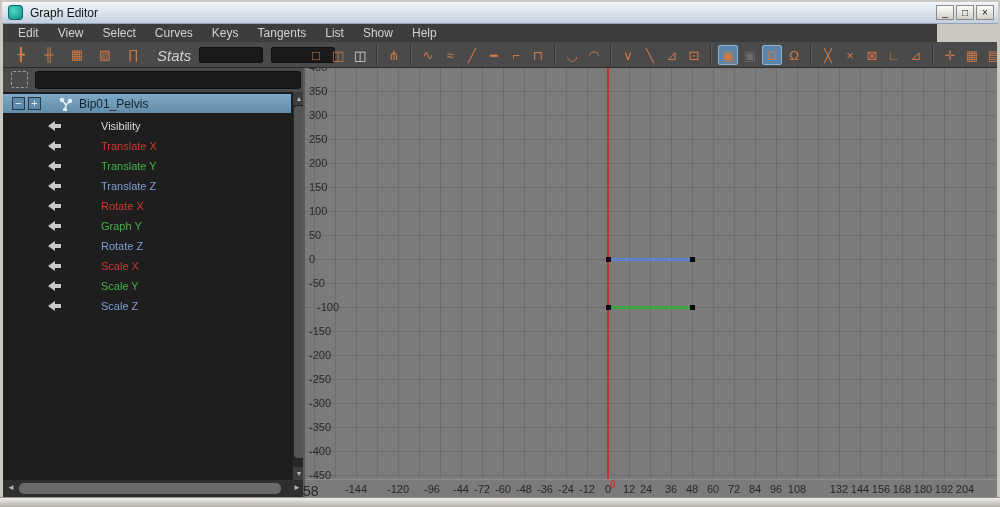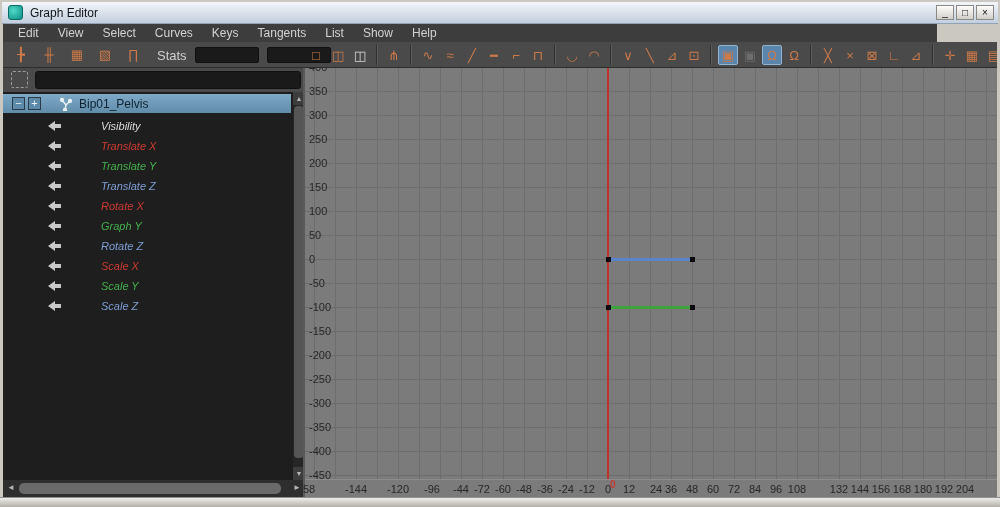--- a/index.html
+++ b/index.html
@@ -22,21 +22,21 @@
   .menubar { position:absolute; left:3px; top:24px; width:934px; height:18px; background:#3d3d3d;
     display:flex; align-items:center; padding-left:8px; }
   .menu-item { font-size:12px; color:#d2d2d2; padding:0 7px; margin-right:5px; }
 
   
   .toolbar { position:absolute; left:3px; top:42px; width:994px; height:26px; background:#4a4a4a;
     border-bottom:1px solid #2c2c2c; }
   .tb-left { position:absolute; left:0; top:0; height:26px; display:flex; align-items:center; }
   .tb-icon { width:20px; height:20px; margin-left:8px; font-size:13px; line-height:20px;
     text-align:center; color:#cd7a48; }
-  .stats-label { font-size:13px; color:#cfcfcf; margin-left:14px; }
+  .stats-label { font-size:15px; color:#cfcfcf; margin-left:14px;font-style:italic; }
   .stat-field { width:64px; height:16px; margin-left:8px; background:#1a1a1a;
     border:1px solid #101010; border-radius:2px; color:#d0d0d0; font-size:11px; padding:0 3px; }
   .tb-groups { position:absolute; left:302px; top:0; right:0; height:26px;
     display:flex; align-items:center; overflow:hidden; }
   .tb-group { display:flex; align-items:center; }
   .tb-sep { width:2px; height:20px; margin:0 5px; border-left:1px solid #303030; border-right:1px solid #5d5d5d; }
   .gicon { width:20px; height:20px; margin:0 1px; font-size:13px; line-height:19px; text-align:center;
     color:#cd7a48; border:1px solid transparent; border-radius:2px; }
   .gicon.light { color:#d6d6d6; }
   .gicon.dim { color:#6d6d6d; }
@@ -53,21 +53,21 @@
   .tree { position:absolute; left:3px; top:92px; width:302px; height:388px; background:#1e1e1e; overflow:hidden; }
   .sel-row { position:absolute; left:0; top:2px; width:288px; height:19px;
     background:linear-gradient(#7fa9c6,#608daa); display:flex; align-items:center; }
   .pm-btn { width:13px; height:13px; margin-left:9px; border:1px solid #2a3a46; background:#5d8aa8;
     color:#eaf2f8; font-size:11px; line-height:11px; text-align:center; }
   .pm-btn + .pm-btn { margin-left:3px; }
   .node-icon { margin-left:18px; }
   .node-label { margin-left:6px; font-size:12px; color:#10222e; }
   .chan-row { position:absolute; left:0; width:288px; height:20px; display:flex; align-items:center; }
   .spk { margin-left:44px; }
-  .chan-label { position:absolute; left:98px; font-size:11px; font-style:italic; }
+  .chan-label { position:absolute; left:98px; font-size:11px; }
   .vscroll { position:absolute; right:0; top:0; width:12px; height:100%; background:#262626; }
   .vs-arrow { position:absolute; left:0; width:12px; height:13px; background:#3c3c3c; color:#b5b5b5;
     font-size:7px; line-height:13px; text-align:center; }
   .vs-thumb { position:absolute; left:1px; top:14px; width:10px; height:352px; background:#555;
     border-radius:4px; }
 
   
   .hscroll { position:absolute; left:3px; top:480px; width:302px; height:17px; background:#2e2e2e; }
   .hs-arrow { position:absolute; top:2px; width:12px; height:12px; color:#b5b5b5; font-size:8px;
     line-height:12px; text-align:center; }
@@ -83,21 +83,21 @@
       linear-gradient(#6d6d6d 1px, transparent 1px);
     background-size:21px 100%, 100% 24px;
     background-position:9px 0, 0 23px; }
   .ytick { position:absolute; left:4px; width:30px; text-align:left; font-size:11px; color:#272727; }
   .playhead { position:absolute; left:302px; top:0; width:2px; height:411px; background:#bf312b; }
   .curve { position:absolute; height:3px; }
   .keysq { position:absolute; width:5px; height:5px; background:#08080e; }
   .xstrip { position:absolute; left:0; top:411px; width:692px; height:18px; background:#7b7b7b;
     border-top:1px solid #8d8d8d; }
   .xtick { position:absolute; top:3px; width:30px; text-align:center; font-size:11px; color:#272727; }
-  .xclip { position:absolute; top:3px; font-size:11px; color:#272727; }
+  .xclip { position:absolute; top:3px; font-size:14px; color:#272727; }
   .ph-label { position:absolute; left:305px; top:-1px; font-size:10px; color:#c23a32; font-weight:bold; }
 
   
   .edge-l { position:absolute; left:0; top:24px; width:3px; height:473px; background:#cbc8c2; }
   .edge-r { position:absolute; right:0; top:24px; width:3px; height:473px; background:#cbc8c2; }
   .bottomframe { position:absolute; left:0; top:497px; width:1000px; height:10px;
     background:linear-gradient(#efede9,#b3b0aa); border-top:1px solid #8f8f8f; }
   .panel-sep { position:absolute; left:303px; top:68px; width:2px; height:429px; background:#5a5a5a; }
 </style>
 </head>
@@ -307,21 +307,21 @@
     <span class="ytick" style="top: -7px;">400</span>
         <span class="ytick" style="top: 17px;">350</span>
         <span class="ytick" style="top: 41px;">300</span>
         <span class="ytick" style="top: 65px;">250</span>
         <span class="ytick" style="top: 89px;">200</span>
         <span class="ytick" style="top: 113px;">150</span>
         <span class="ytick" style="top: 137px;">100</span>
         <span class="ytick" style="top: 161px;">50</span>
         <span class="ytick" style="top: 185px;">0</span>
         <span class="ytick" style="top: 209px;">-50</span>
-        <span class="ytick" style="top: 233px;">-100</span>
+        <span class="ytick" style="top: 233px; margin-left: 8px;">-100</span>
         <span class="ytick" style="top: 257px;">-150</span>
         <span class="ytick" style="top: 281px;">-200</span>
         <span class="ytick" style="top: 305px;">-250</span>
         <span class="ytick" style="top: 329px;">-300</span>
         <span class="ytick" style="top: 353px;">-350</span>
         <span class="ytick" style="top: 377px;">-400</span>
         <span class="ytick" style="top: 401px;">-450</span>
         <div class="curve" style="left: 303px; width: 84px; top: 190px; background: rgb(91, 132, 205);"></div>
         <div class="keysq" style="left: 301px; top: 189px;"></div>
         <div class="keysq" style="left: 385px; top: 189px;"></div>
@@ -338,21 +338,21 @@
         <span class="xtick" style="left: 112px;">-96</span>
         <span class="xtick" style="left: 141px;">-44</span>
         <span class="xtick" style="left: 162px;">-72</span>
         <span class="xtick" style="left: 183px;">-60</span>
         <span class="xtick" style="left: 204px;">-48</span>
         <span class="xtick" style="left: 225px;">-36</span>
         <span class="xtick" style="left: 246px;">-24</span>
         <span class="xtick" style="left: 267px;">-12</span>
         <span class="xtick" style="left: 288px;">0</span>
         <span class="xtick" style="left: 309px;">12</span>
-        <span class="xtick" style="left: 336px;">24</span>
+        <span class="xtick" style="left: 326px;">24</span>
         <span class="xtick" style="left: 351px;">36</span>
         <span class="xtick" style="left: 372px;">48</span>
         <span class="xtick" style="left: 393px;">60</span>
         <span class="xtick" style="left: 414px;">72</span>
         <span class="xtick" style="left: 435px;">84</span>
         <span class="xtick" style="left: 456px;">96</span>
         <span class="xtick" style="left: 477px;">108</span>
         <span class="xtick" style="left: 498px; margin-top: 23px;">120</span>
         <span class="xtick" style="left: 519px;">132</span>
         <span class="xtick" style="left: 540px;">144</span>

